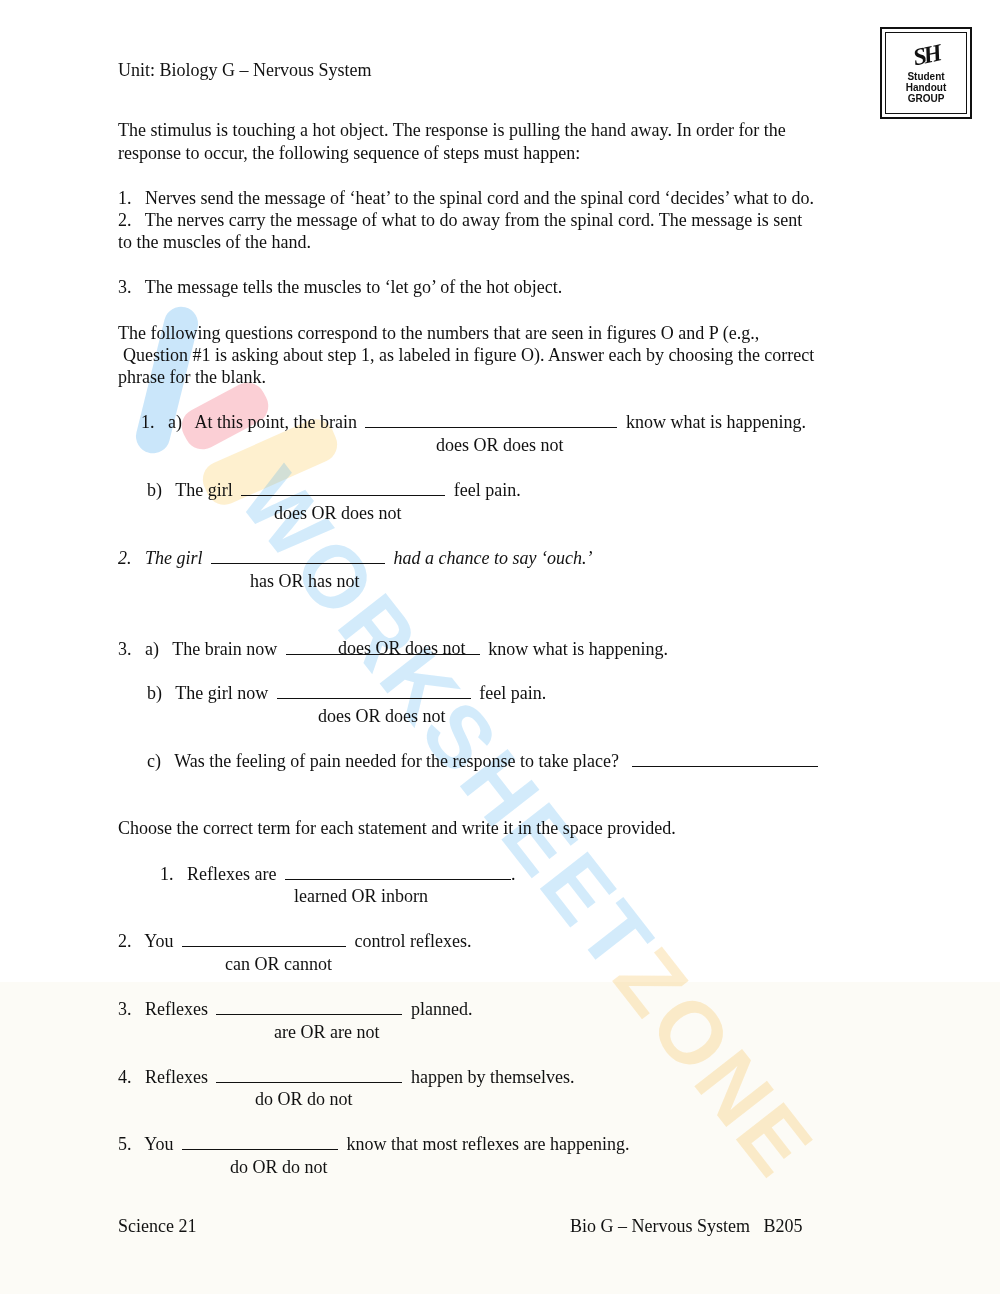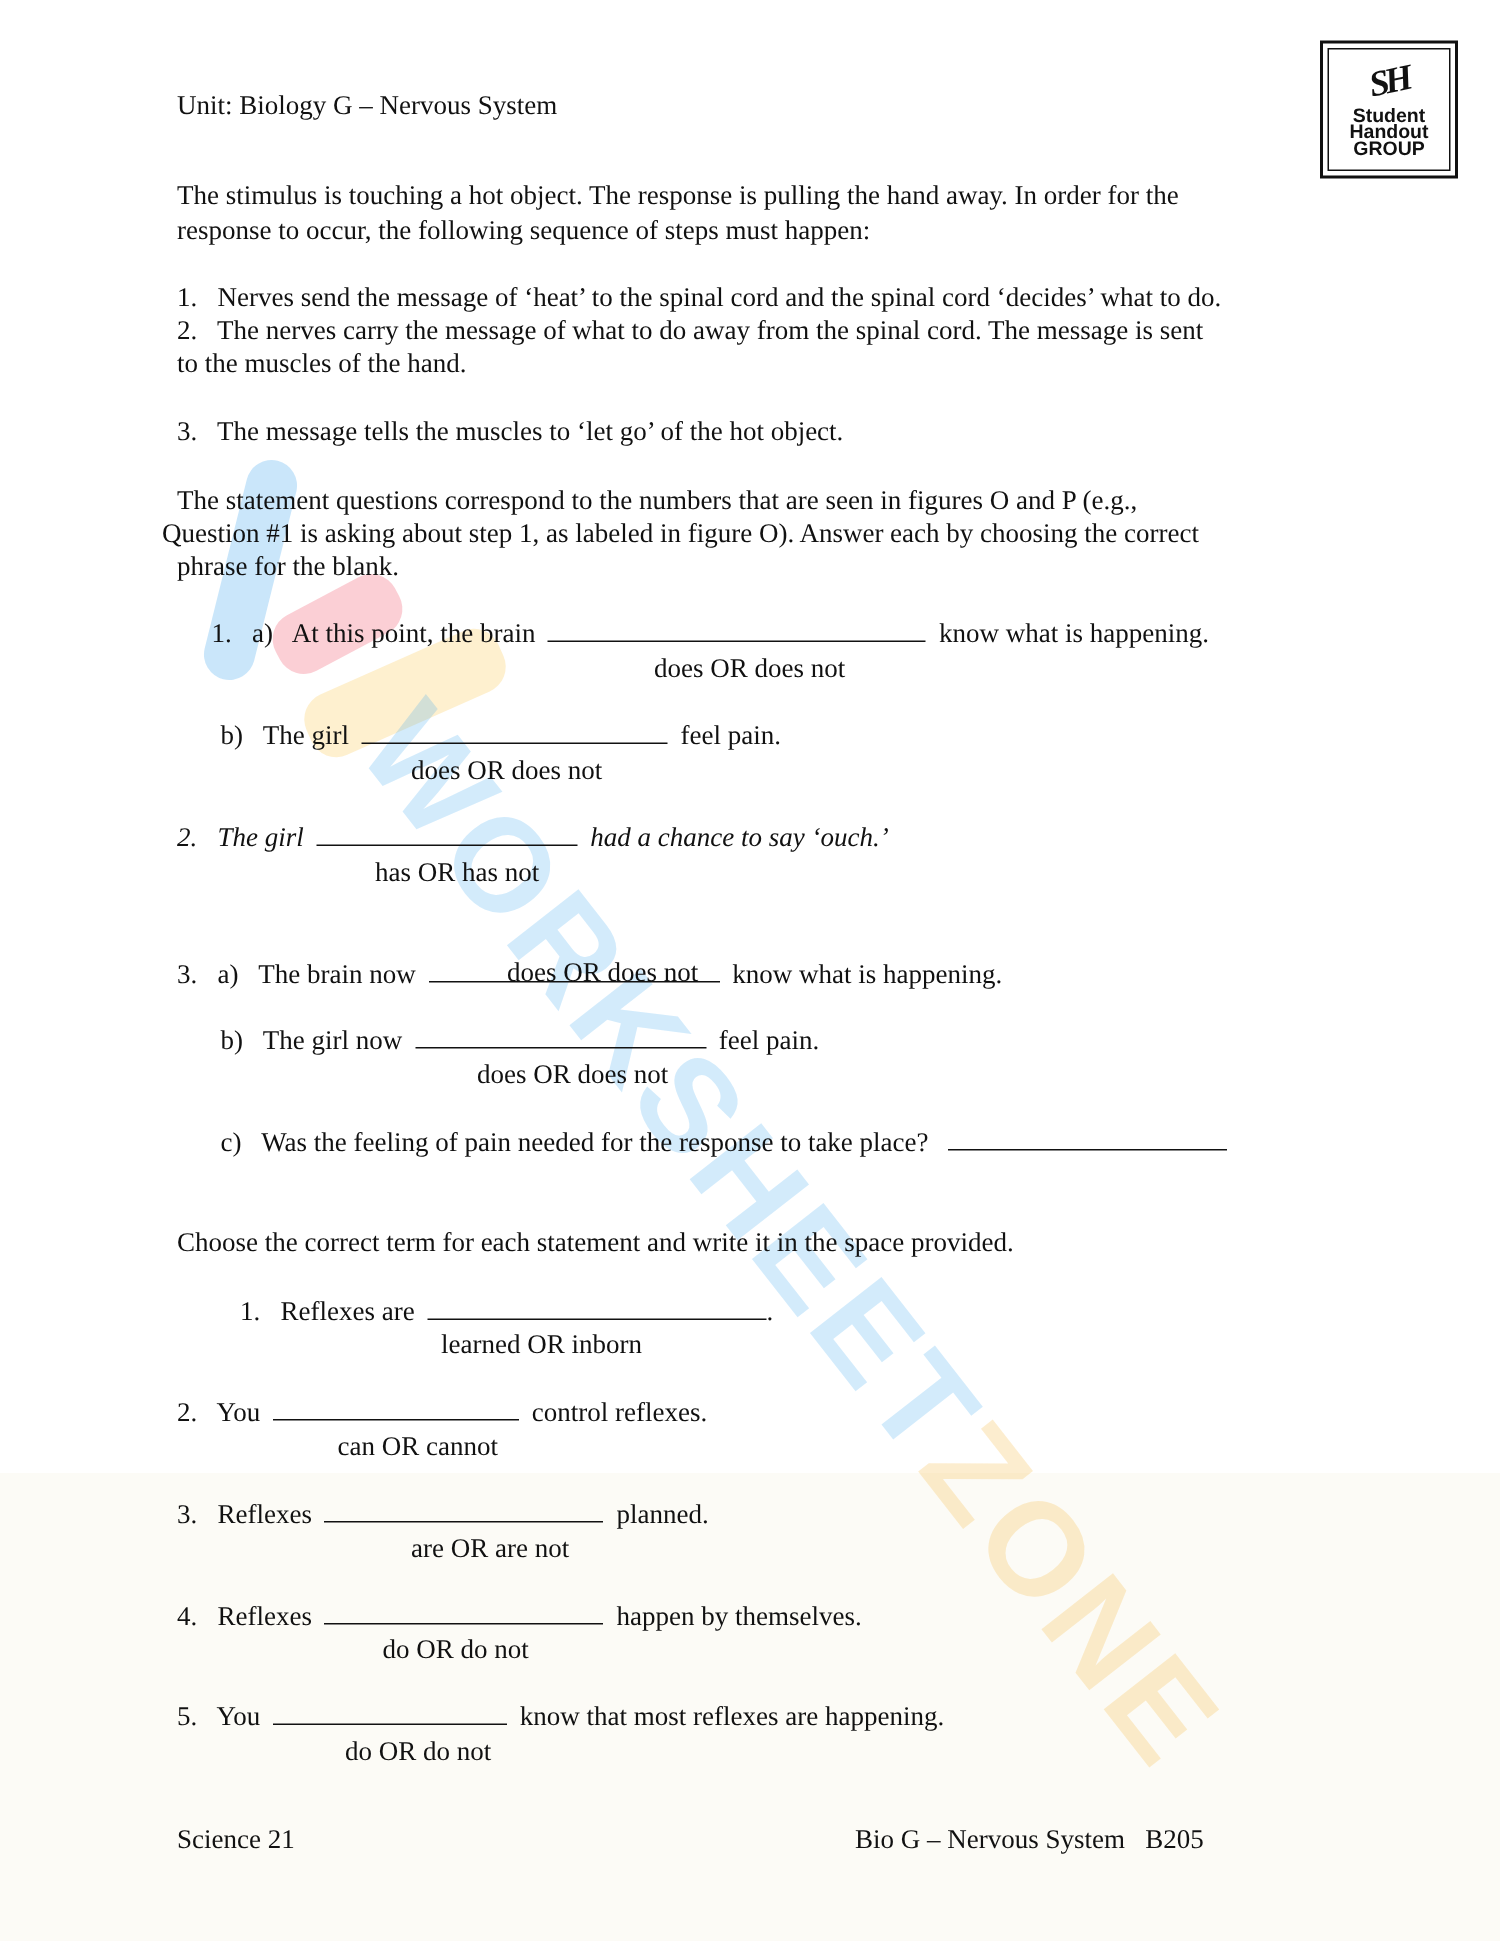--- a/index.html
+++ b/index.html
@@ -35,21 +35,21 @@
       width: 100%; height: 100%; border: 1px solid #111; box-sizing: border-box;
       display: flex; flex-direction: column; align-items: center; justify-content: flex-start;
       padding-top: 10px;
     }
     .logo-mark {
       font-family: "Liberation Serif", serif; font-style: italic; font-weight: bold;
       font-size: 24px; line-height: 24px; transform: rotate(-12deg); letter-spacing: -3px;
     }
     .logo-text {
       font-family: "Liberation Sans", "DejaVu Sans", sans-serif; font-weight: bold;
-      font-size: 13px; line-height: 11px; text-align: center; margin-top: 4px;
+      font-size: 10px; line-height: 11px; text-align: center; margin-top: 4px;
     }
   </style>
 </head>
 <body>
 
 <div class="tint"></div>
 
 <div class="wm" style="left:0;top:0;width:1000px;height:1294px;">
   <div class="wm-bar" style="left:150px;top:305px;width:34px;height:150px;background:#9fd2f6;opacity:0.55;transform:rotate(14deg);"></div>
   <div class="wm-bar" style="left:180px;top:395px;width:90px;height:42px;background:#f7a7b3;opacity:0.55;transform:rotate(-28deg);"></div>
@@ -82,22 +82,22 @@
 <div class="t" style="left:118px;top:209px;">
   <span>2.</span>&nbsp;&nbsp;
   <span>The nerves carry the message of what to do away from the spinal cord.  The message is sent</span>
 </div>
 <div class="t" style="left:118px;top:231px;">to the muscles of the hand.</div>
 <div class="t" style="left:118px;top:276px;">
   <span>3.</span>&nbsp;&nbsp;
   <span>The message tells the muscles to ‘let go’ of the hot object.</span>
 </div>
 
-<div class="t" style="left:118px;top:322px;">The statement questions correspond to the numbers that are seen in figures O and P (e.g.,</div>
-<div class="t" style="left:108px;top:344px;">Question #1 is asking about step 1, as labeled in figure O).  Answer each by choosing the correct</div>
+<div class="t" style="left:118px;top:322px;">The following questions correspond to the numbers that are seen in figures O and P (e.g.,</div>
+<div class="t" style="left:123px;top:344px;">Question #1 is asking about step 1, as labeled in figure O).  Answer each by choosing the correct</div>
 <div class="t" style="left:118px;top:366px;">phrase for the blank.</div>
 
 <div class="t" style="left:118px;top:411px;margin-left:23px;">
   <span>1.</span>&nbsp;&nbsp;
   <span>a)</span>&nbsp;&nbsp;
   <span>At this point, the brain</span>
   <span class="blank" style="width:252px;"></span>
   <span>know what is happening.</span>
 </div>
 <div class="t" style="left:436px;top:434px;">does OR does not</div>

